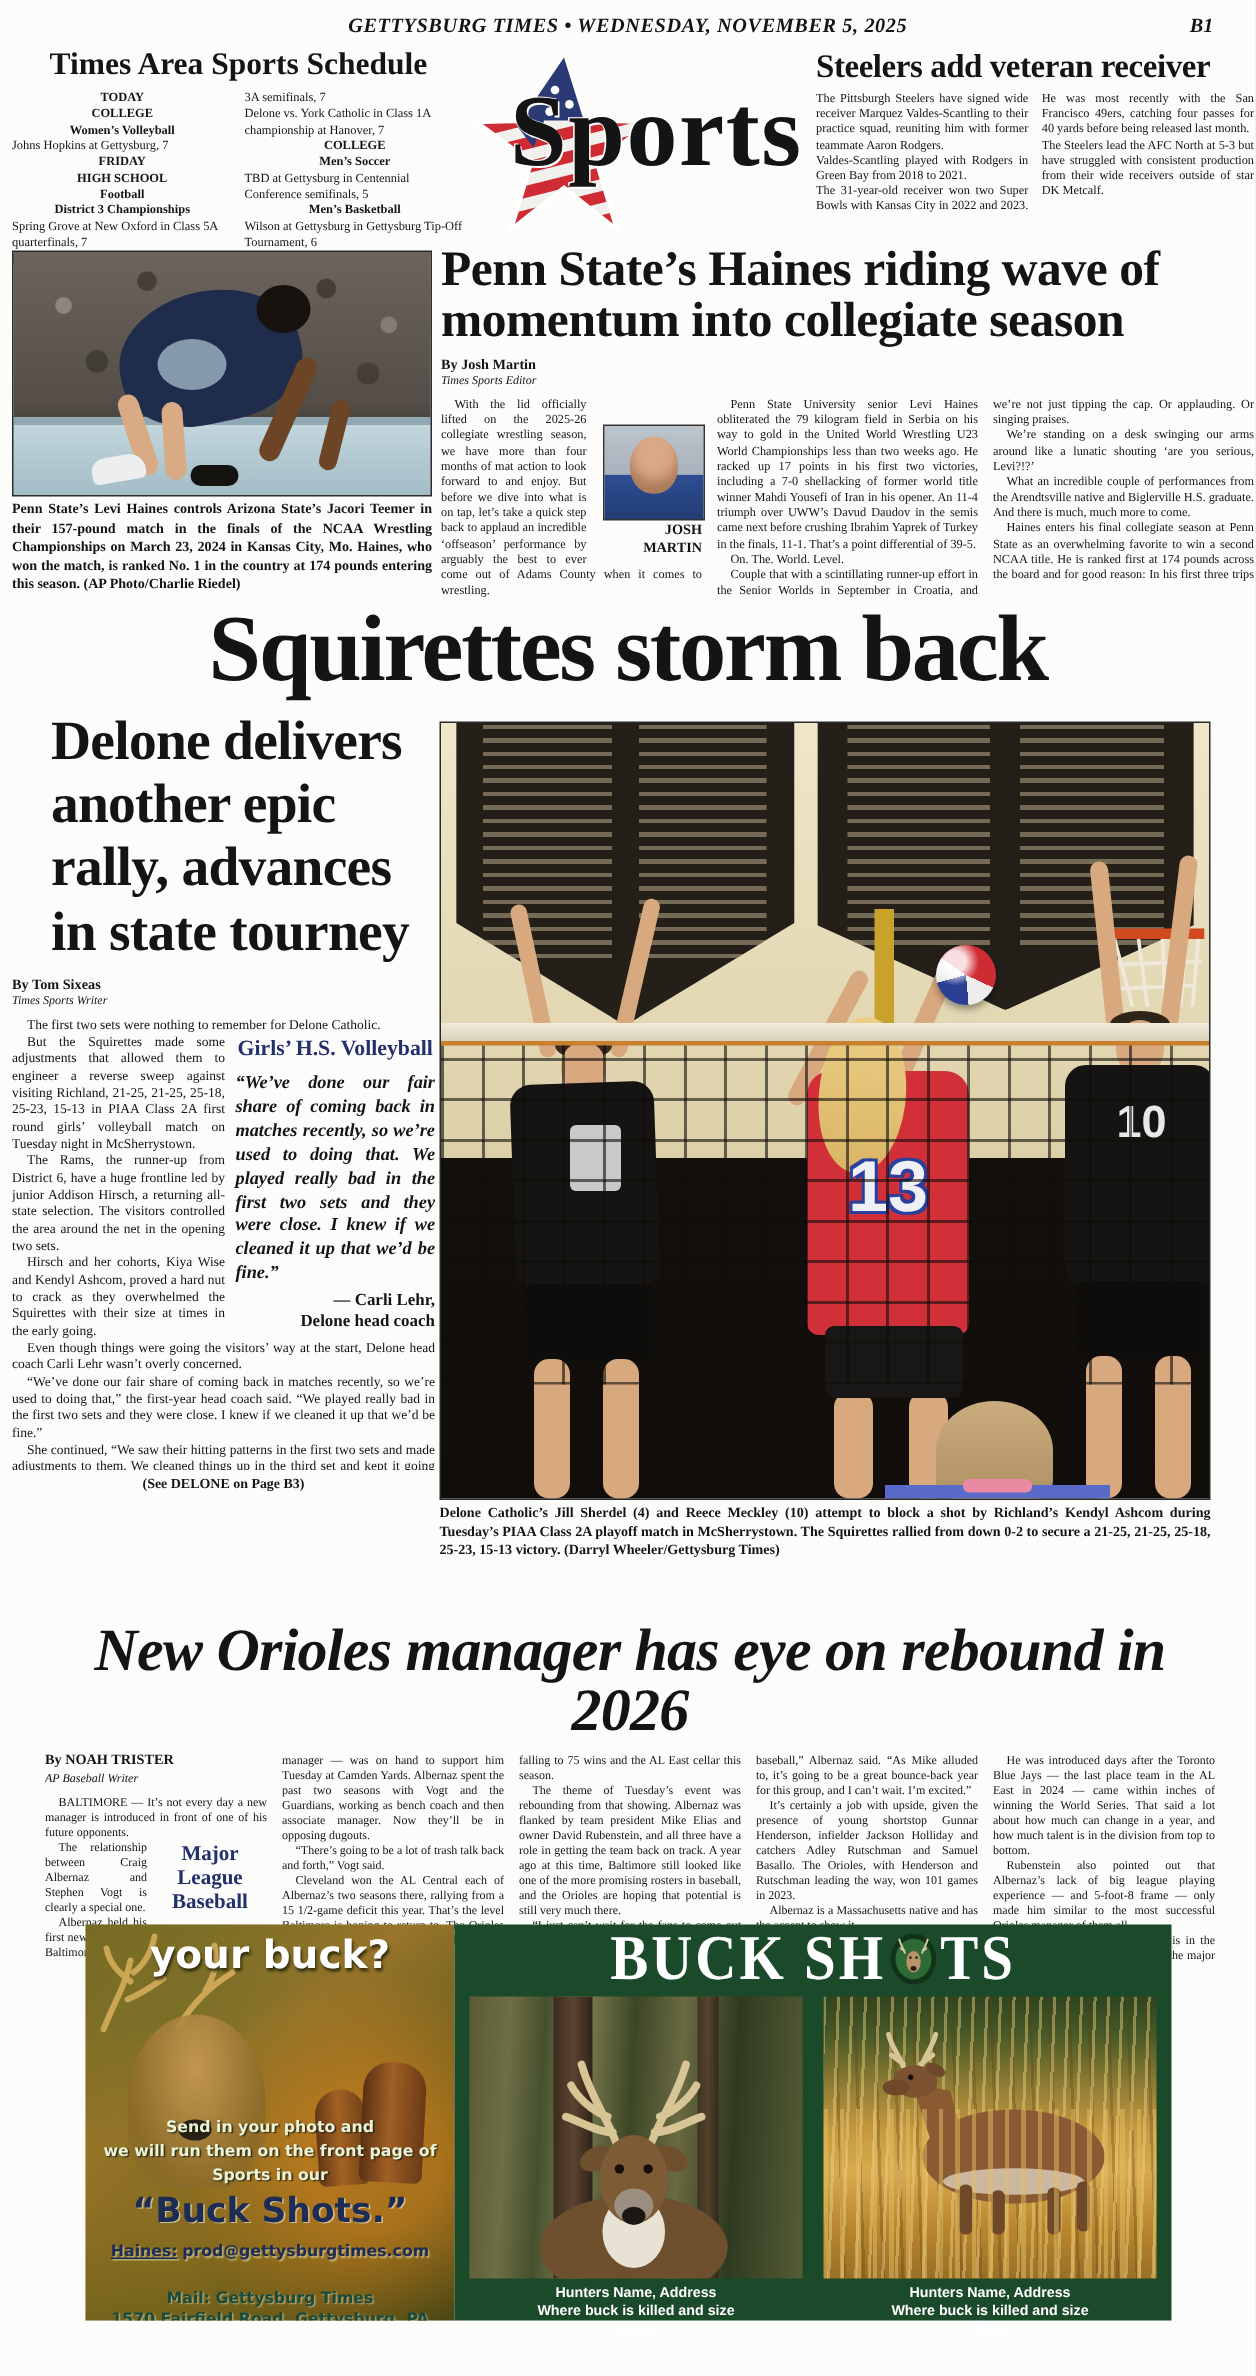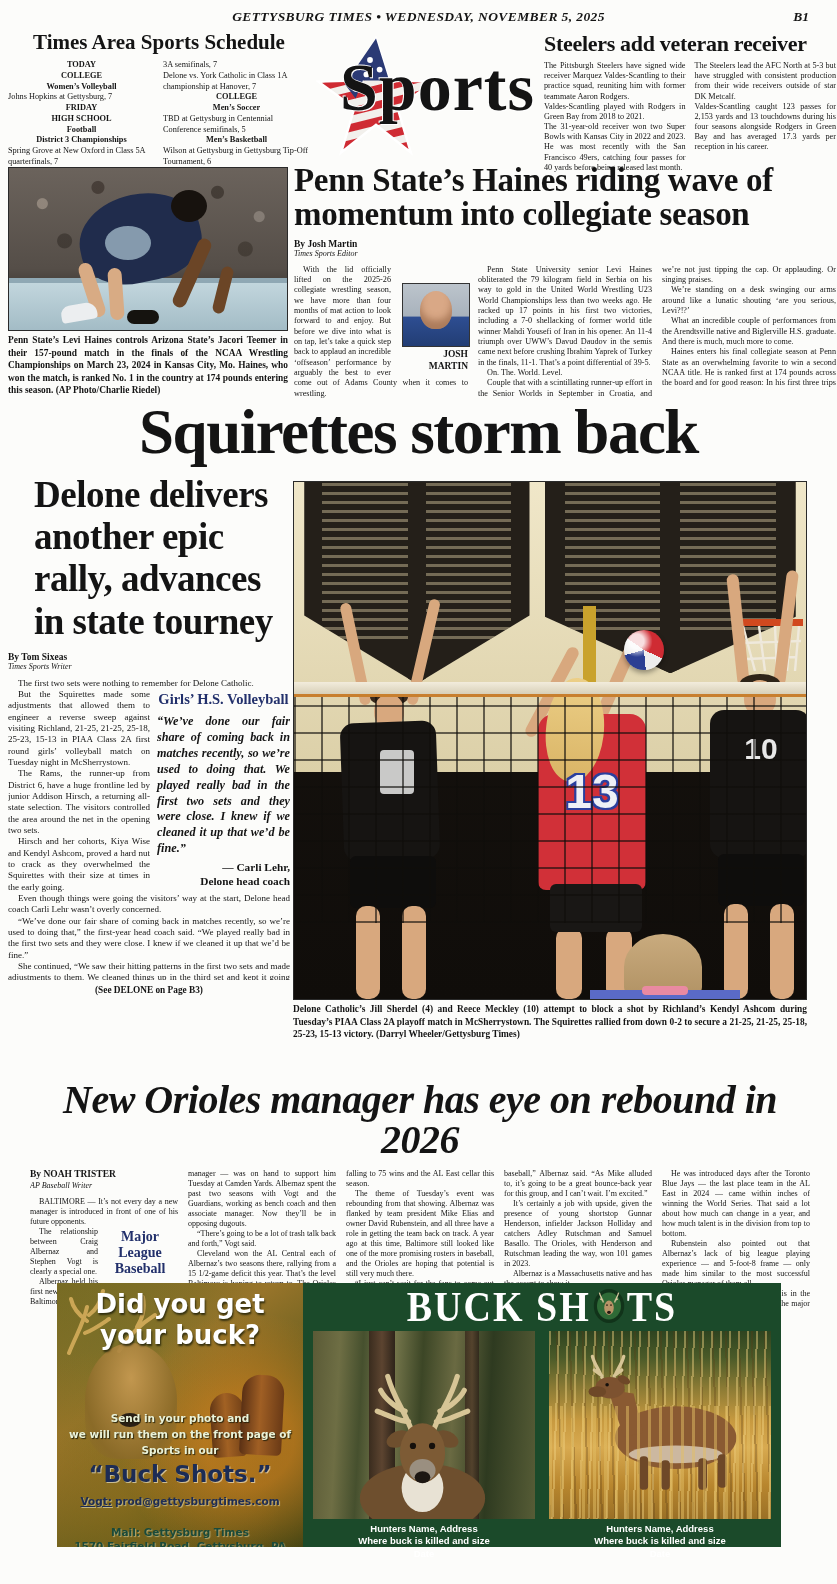--- a/index.html
+++ b/index.html
@@ -250,21 +250,20 @@
     <div class="sports-word">Sports</div>
   </div>
 
   <div class="steelers">
     <h2 class="steelers-headline">Steelers add veteran receiver</h2>
     <div class="steelers-body">
       <p>The Pittsburgh Steelers have signed wide receiver Marquez Valdes-Scantling to their practice squad, reuniting him with former teammate Aaron Rodgers.</p>
       <p>Valdes-Scantling played with Rodgers in Green Bay from 2018 to 2021.</p>
       <p>The 31-year-old receiver won two Super Bowls with Kansas City in 2022 and 2023. He was most recently with the San Francisco 49ers, catching four passes for 40 yards before being released last month.</p>
       <p>The Steelers lead the AFC North at 5-3 but have struggled with consistent production from their wide receivers outside of star DK Metcalf.</p>
-      <p>Valdes-Scantling caught 123 passes for 2,153 yards and 13 touchdowns during his four seasons alongside Rodgers in Green Bay and has averaged 17.3 yards per reception in his career.</p>
     </div>
   </div>
 
   <div class="wr-block">
     <div class="newsphoto photo-wr">
       <div class="wr-matedge"></div>
       <div class="wr-mat"></div>
       <div class="wr-navy"></div>
       <div class="wr-navy-lite"></div>
       <div class="wr-hair"></div>
@@ -418,30 +417,29 @@
 
   <div class="buck-ad">
     <svg class="ad-antlers" width="110" height="70" viewBox="0 0 110 70">
       <path d="M10,68 C18,48 24,40 28,22 M28,36 C20,30 14,24 12,14 M30,30 C38,24 42,16 44,6 M26,48 C36,44 44,38 50,34 M60,66 C70,50 80,40 96,30 M78,42 C84,32 86,24 84,12" stroke="#d9b05e" stroke-width="4" fill="none" stroke-linecap="round" opacity=".85"></path>
     </svg>
     <div class="ad-deer"></div>
     <div class="ad-nose"></div>
     <div class="ad-bullet ad-b2"></div>
     <div class="ad-bullet ad-b1"></div>
     <div class="ba-h1">
-      <div>Did you get</div>
       <div>your buck?</div>
     </div>
     <div class="ba-send">
       <div>Send in your photo and</div>
       <div>we will run them on the front page of</div>
       <div>Sports in our</div>
     </div>
     <div class="ba-brand">“Buck Shots.”</div>
-    <div class="ba-email"><u>Vogt:</u><span>prod@gettysburgtimes.com</span></div>
+    <div class="ba-email"><u>Haines:</u><span>prod@gettysburgtimes.com</span></div>
     <div class="ba-mail">
       <div>Mail: Gettysburg Times</div>
       <div>1570 Fairfield Road, Gettysburg, PA 17325</div>
     </div>
   </div>
 
   <div class="buck-shots">
     <div class="bs-title">
       <span>BUCK SH</span>
       <svg width="32" height="32" viewBox="0 0 40 40">

